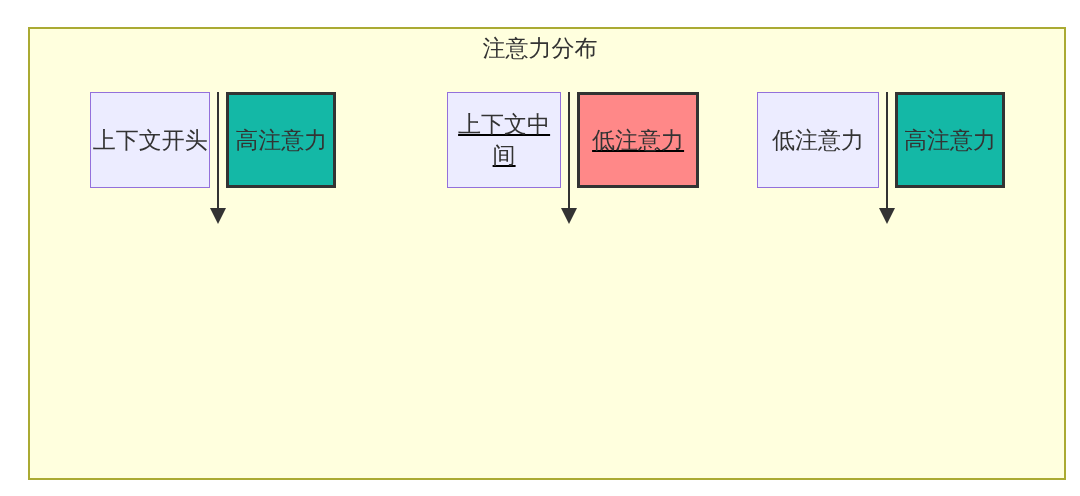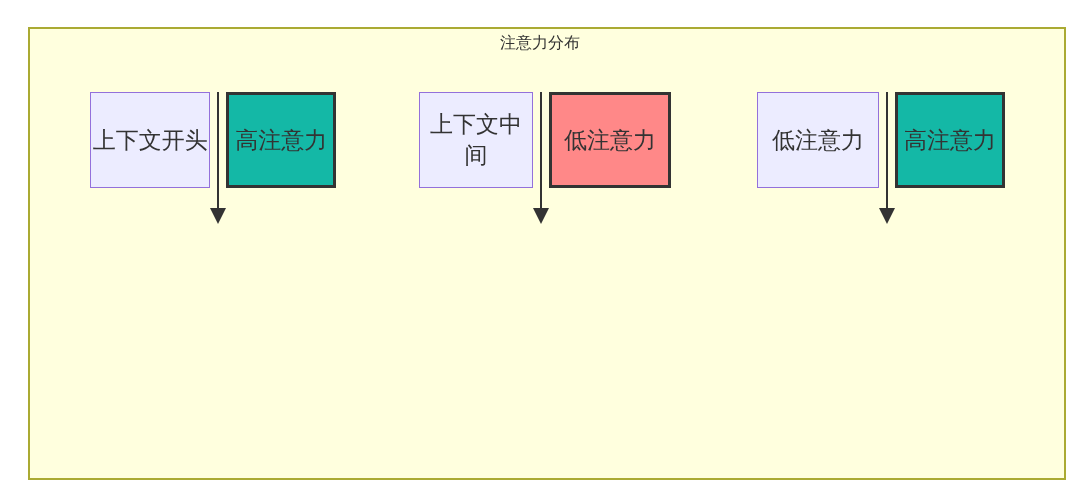--- a/index.html
+++ b/index.html
@@ -24,32 +24,32 @@
     box-sizing: border-box;
     background: #ffffde;
     border: 2px solid #aaaa33;
   }
   .cluster-title {
     position: absolute;
     left: 0;
     top: 33px;
     width: 100%;
     text-align: center;
-    font-size: 16px;
+    font-size: 23px;
     color: #333333;
   }
   .column {
     position: absolute;
     display: flex;
     flex-direction: row;
     align-items: flex-start;
     top: 92px;
   }
   .col-1 { left: 90px;  width: 246px; }
-  .col-2 { left: 419px; width: 252px; }
+  .col-2 { left: 447px; width: 252px; text-decoration: underline; }
   .col-3 { left: 757px; width: 248px; }
   .node {
     box-sizing: border-box;
     display: flex;
     align-items: center;
     justify-content: center;
     font-size: 23px;
     color: #333333;
     text-align: center;
   }

